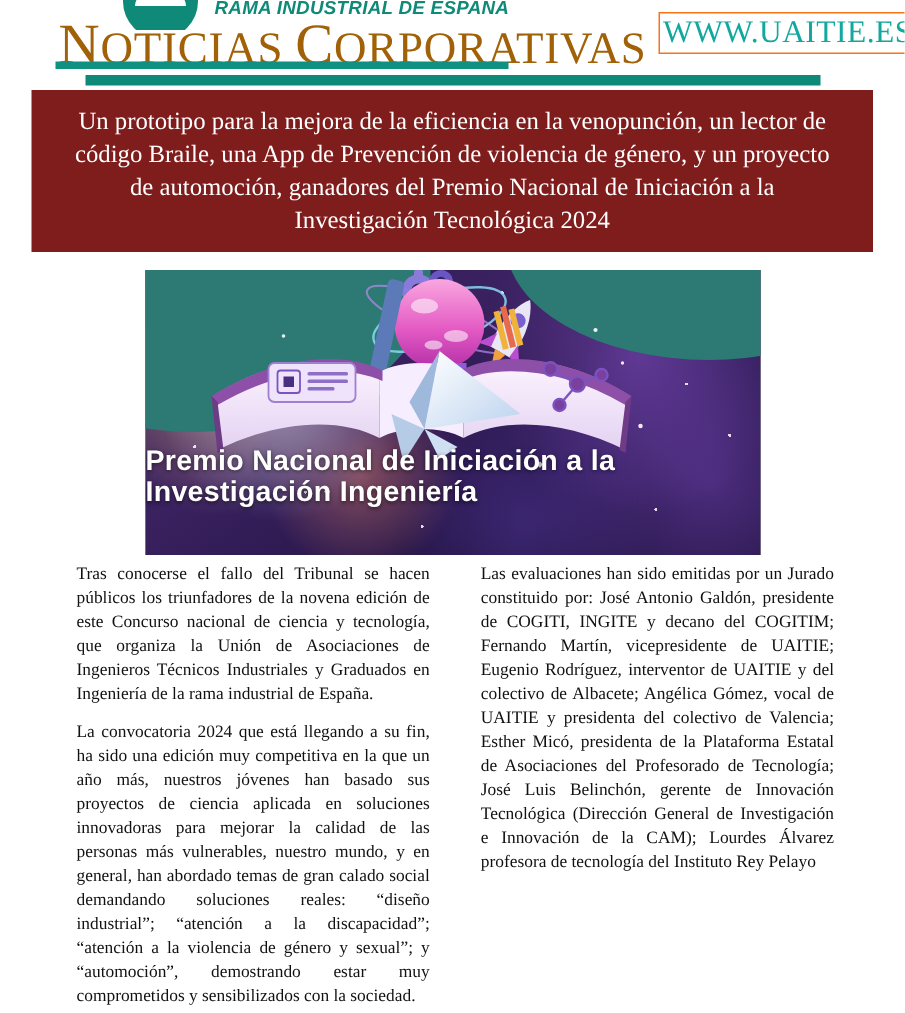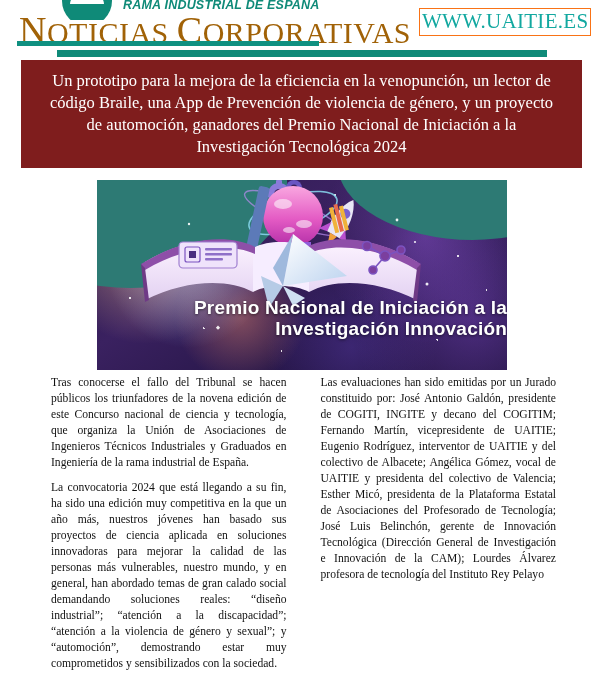--- a/index.html
+++ b/index.html
@@ -2,21 +2,21 @@
 <html><head>
 <meta charset="utf-8">
 <style>
   * { margin:0; padding:0; box-sizing:border-box; }
   html, body {
     width:603px; height:675px;
     background:#ffffff;
     font-family:"Liberation Serif", serif;
     overflow:hidden;
   }
-  .page { position:relative; width:514px; height:675px; background:#fff; }
+  .page { position:relative; width:514px; height:675px; background:#fff;padding-left:20px; }
 
   
   .masthead { position:relative; height:47px; }
   .logo-badge {
     position:absolute; left:62px; top:-24px;
     width:50px; height:44px; overflow:hidden;
   }
   .logo-badge .disc {
     position:absolute; left:0; top:0;
     width:50px; height:50px; border-radius:50%;
@@ -119,21 +119,21 @@
     background:#2d7a74; border-radius:0 0 60% 55%;
   }
   .banner .teal-blob2 {
     position:absolute; right:-90px; top:-90px;
     width:260px; height:150px;
     background:#2d7a74; border-radius:0 0 55% 60%;
   }
   .banner-art { position:absolute; left:0; top:0; width:410px; height:190px; }
   .banner-caption {
     position:absolute; left:0; right:0; top:118px;
-    text-align:right;
+    text-align:left;
     font-family:"Liberation Sans", sans-serif;
     color:#ffffff;
   }
   .banner-caption .l1 {
     font-size:19px; font-weight:bold; line-height:1.08;
     letter-spacing:.2px;
     text-shadow:0 1px 3px rgba(0,0,0,.55);
   }
   .banner-caption .l2 {
     font-size:10px; font-weight:bold; letter-spacing:1.4px;
@@ -296,21 +296,21 @@
         <circle cx="318" cy="62" r="1.1"></circle>
         <circle cx="92" cy="44" r="1.2"></circle>
         <circle cx="330" cy="104" r="1.5"></circle>
         <rect x="262" y="128" width="3" height="3" transform="rotate(45 263 129)"></rect>
         <rect x="120" y="146" width="3" height="3" transform="rotate(45 121 147)"></rect>
       </g>
     </svg>
 
     <div class="banner-caption">
       <div class="l1">Premio Nacional de Iniciación a la</div>
-      <div class="l1">Investigación Innovación</div>
+      <div class="l1">Investigación Ingeniería</div>
     </div>
   </div>
 
   <div class="body-cols">
     <div class="col">
       <p>Tras conocerse el fallo del Tribunal se hacen públicos los triunfadores de la novena edición de este Concurso nacional de ciencia y tecnología, que organiza la Unión de Asociaciones de Ingenieros Técnicos Industriales y Graduados en Ingeniería de la rama industrial de España.</p>
       <p>La convocatoria 2024 que está llegando a su fin, ha sido una edición muy competitiva en la que un año más, nuestros jóvenes han basado sus proyectos de ciencia aplicada en soluciones innovadoras para mejorar la calidad de las personas más vulnerables, nuestro mundo, y en general, han abordado temas de gran calado social demandando soluciones reales: “diseño industrial”; “atención a la discapacidad”; “atención a la violencia de género y sexual”; y “automoción”, demostrando estar muy comprometidos y sensibilizados con la sociedad.</p>
     </div>
     <div class="col">
       <p>Las evaluaciones han sido emitidas por un Jurado constituido por: José Antonio Galdón, presidente de COGITI, INGITE y decano del COGITIM; Fernando Martín, vicepresidente de UAITIE; Eugenio Rodríguez, interventor de UAITIE y del colectivo de Albacete; Angélica Gómez, vocal de UAITIE y presidenta del colectivo de Valencia; Esther Micó, presidenta de la Plataforma Estatal de Asociaciones del Profesorado de Tecnología; José Luis Belinchón, gerente de Innovación Tecnológica (Dirección General de Investigación e Innovación de la CAM); Lourdes Álvarez profesora de tecnología del Instituto Rey Pelayo</p>

